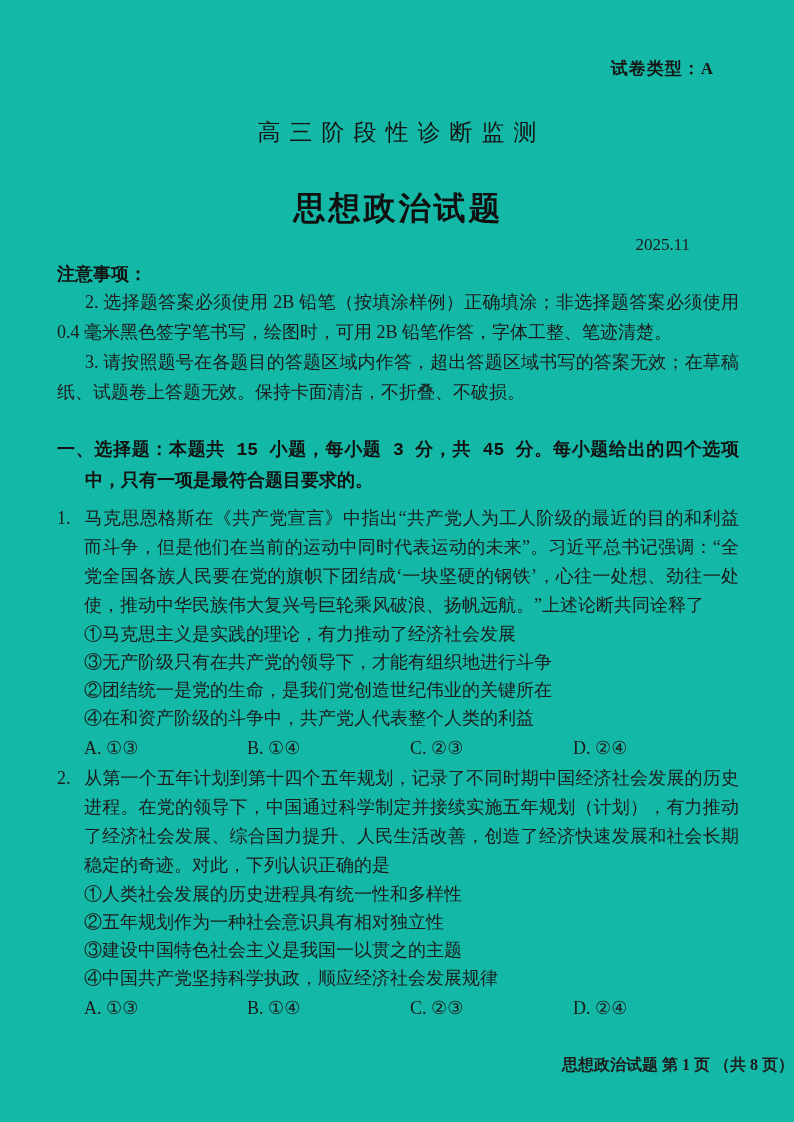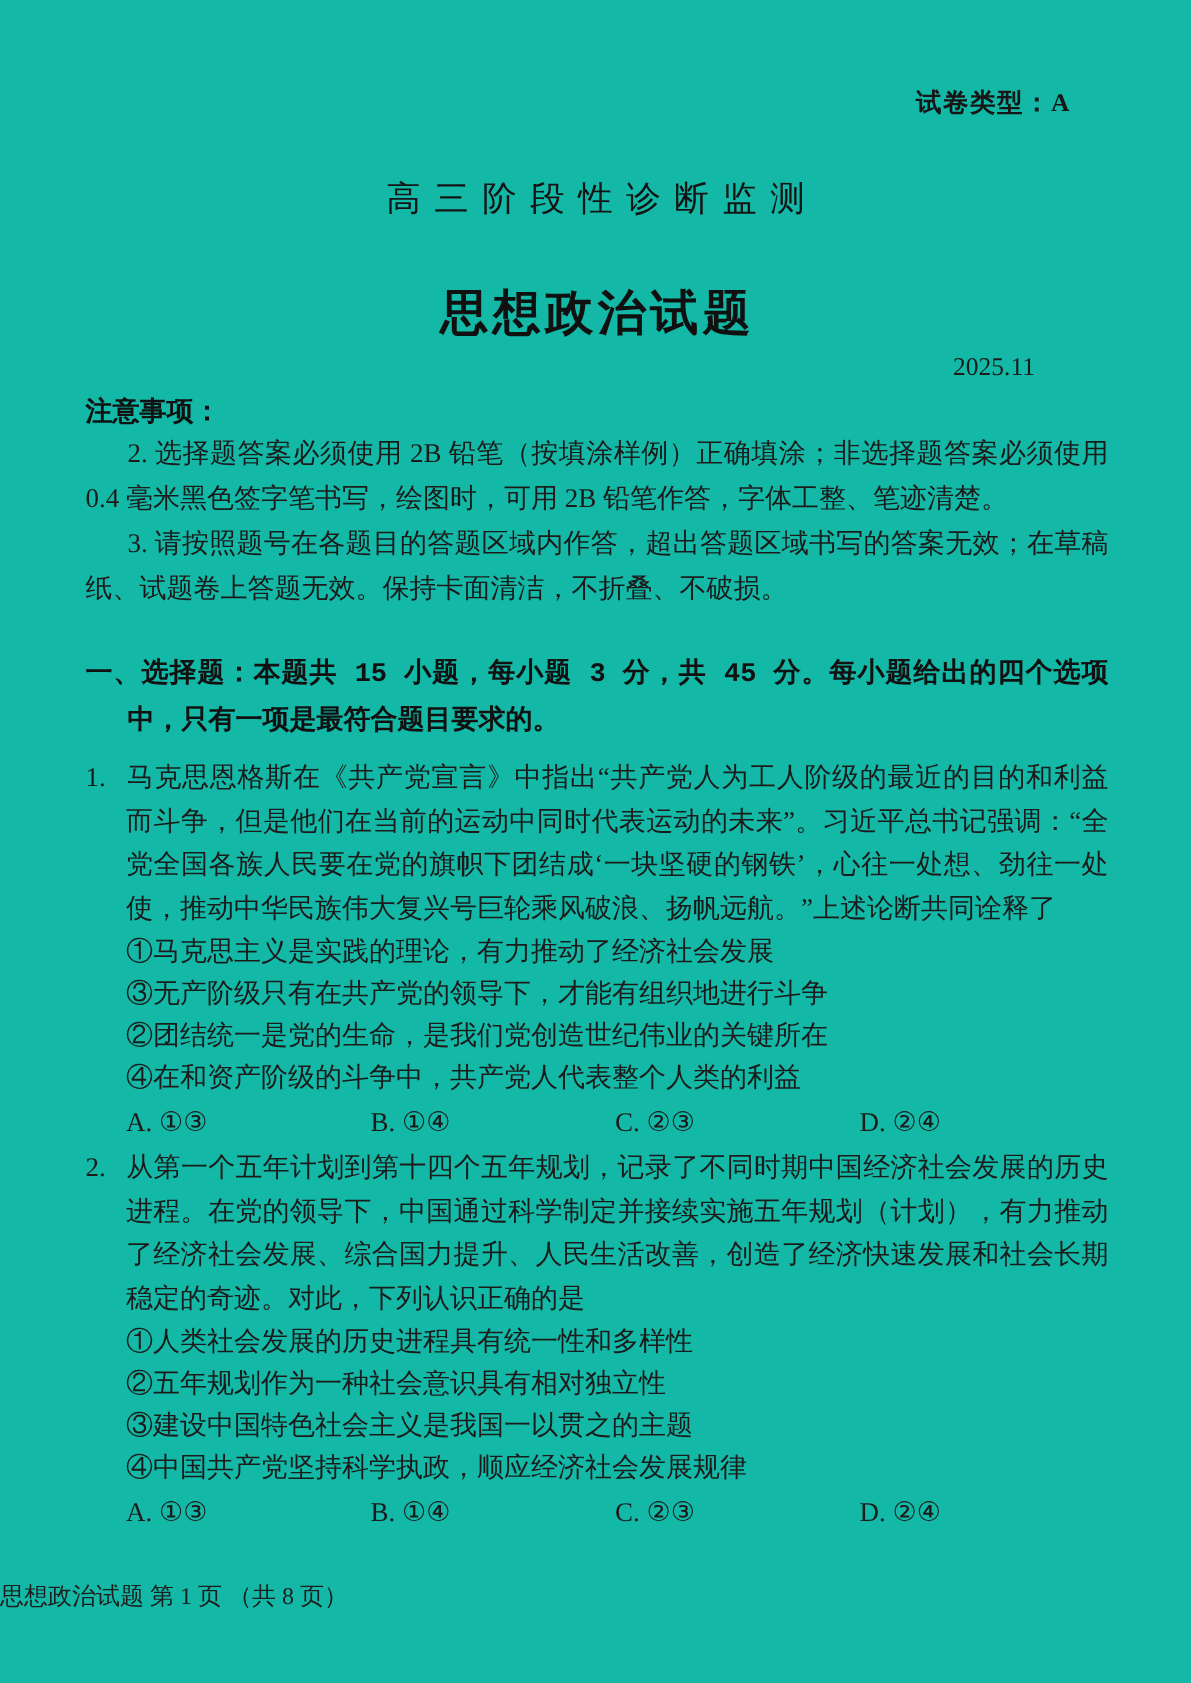--- a/index.html
+++ b/index.html
@@ -116,24 +116,25 @@
   .options-row .option {
     width: 163px;
     flex: 0 0 auto;
   }
   .options-row .option:last-child { width: auto; }
   .footer {
     position: absolute;
     left: 0;
     right: 0;
     bottom: 47px;
-    text-align: left;
+    text-align: right;
     font-size: 16px;
     line-height: 20px;
     color: #1d1d1d;
+    font-weight: bold;
   }
 </style>
 </head>
 <body>
 
 <div class="page">
 
   <div class="exam-type">试卷类型：A</div>
 
   <h1 class="main-title">高三阶段性诊断监测</h1>

